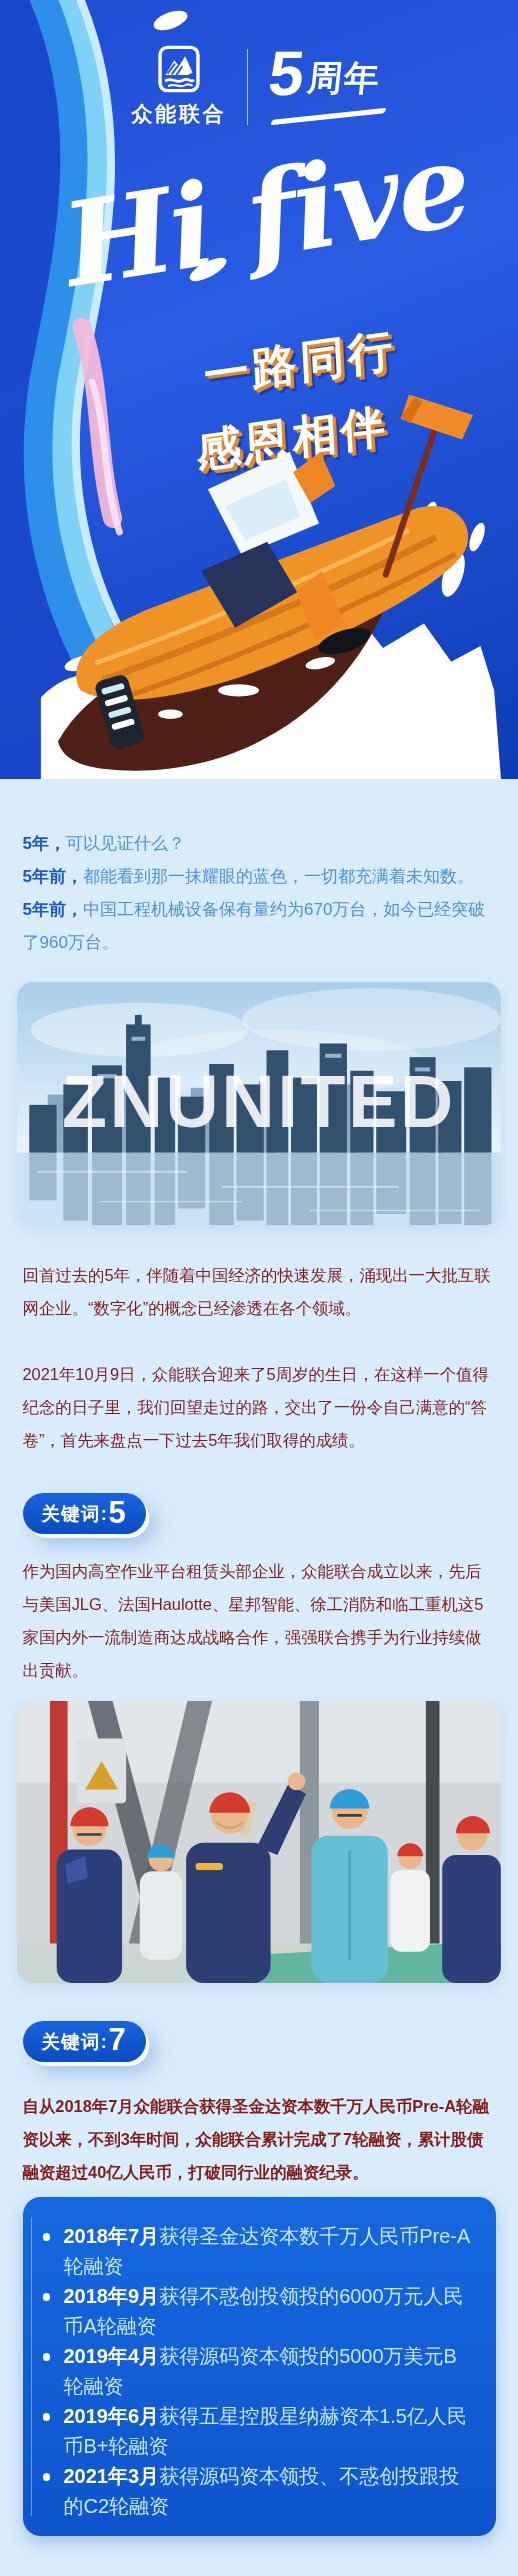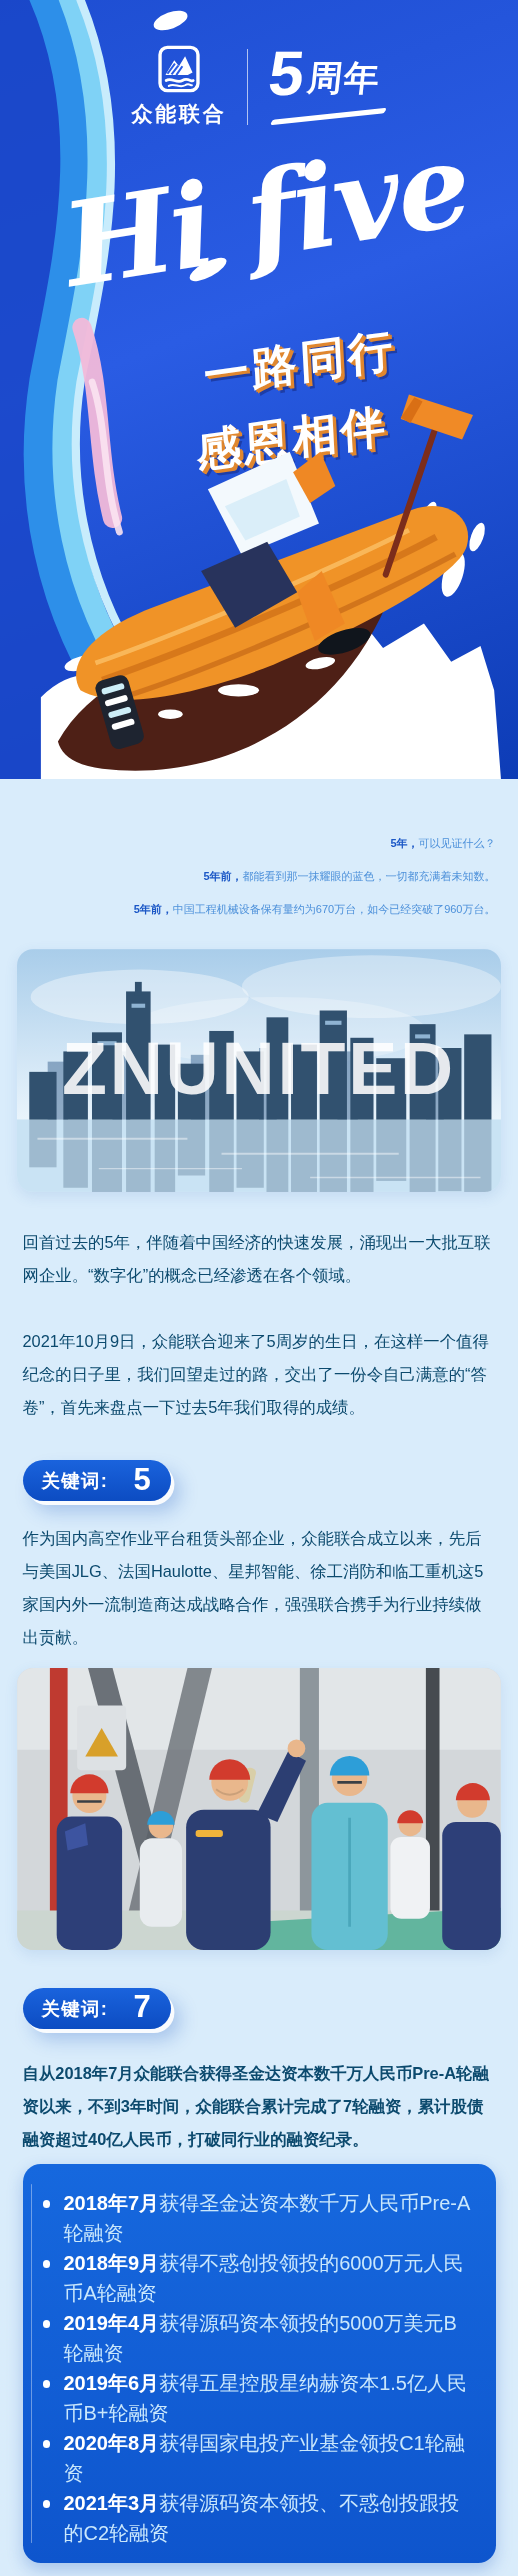--- a/index.html
+++ b/index.html
@@ -40,32 +40,32 @@
     transform:rotate(-8deg) skewX(-5deg);line-height:1;text-align:center;
   }
   .slogan-line{
     font-size:45px;letter-spacing:3.4px;
     text-shadow:2px 2px 0 #e0872f,3.4px 3.4px 0 #e0872f,5.5px 6.1px 0 #1d3da8;
   }
   .slogan-line.l2{margin:29px 0 0 -23px;}
   
   .content{position:relative;width:518px;background:#d9ecfb;}
   .intro{padding:48px 22.5px 0;}
-  .intro p{margin:0;font-size:11px;line-height:33px;color:#4c90da;text-align:right;}
+  .intro p{margin:0;font-size:17px;line-height:33px;color:#4c90da;}
   .intro b{color:#1b57c6;font-weight:700;}
-  .para{margin:33px 22.5px 0;font-size:16.4px;line-height:33px;color:#0c4a6e;}
+  .para{margin:33px 22.5px 0;font-size:16.4px;line-height:33px;color:#7f1d1d;}
   .para.first-after-image{margin-top:34px;}
   .para.after-badge{margin-top:20.5px;}
   .para.after-badge7{margin-top:28px;font-weight:bold;}
   .figure{width:484px;margin:23px auto 0;border-radius:16.4px;overflow:hidden;
     box-shadow:0 4.1px 12.3px rgba(60,110,180,.12);}
   .figure.workers{margin-top:14.3px;}
   .figure svg{display:block;}
   .badge{
-    display:inline-flex;align-items:center;gap:25px;height:41px;
+    display:inline-flex;align-items:center;gap:0;height:41px;
     margin:36px 0 0 22.5px;padding:0 20.5px 0 19px;border-radius:22px;
     background:linear-gradient(180deg,#1a63dd,#0c4cc2);
     box-shadow:3.4px 4.1px 0 rgba(255,255,255,.92),9.5px 11px 17.7px rgba(21,80,190,.25);
     color:#fff;
   }
   .badge.b7{margin-top:38px;}
   .badge .lbl{font-size:18.4px;font-weight:700;letter-spacing:1.4px;}
   .badge .num{font-size:31px;font-weight:800;line-height:1;margin-top:-2.7px;}
   .tl-card{
     margin:8.2px 22.5px 0;border-radius:17.7px;position:relative;
@@ -332,20 +332,19 @@
   </div>
 
   <p class="para after-badge7">自从2018年7月众能联合获得圣金达资本数千万人民币Pre-A轮融资以来，不到3年时间，众能联合累计完成了7轮融资，累计股债融资超过40亿人民币，打破同行业的融资纪录。</p>
 
   <div class="tl-card">
     <ul>
       <li><b>2018年7月</b><span>获得圣金达资本数千万人民币Pre-A轮融资</span></li>
       <li><b>2018年9月</b><span>获得不惑创投领投的6000万元人民币A轮融资</span></li>
       <li><b>2019年4月</b><span>获得源码资本领投的5000万美元B轮融资</span></li>
       <li><b>2019年6月</b><span>获得五星控股星纳赫资本1.5亿人民币B+轮融资</span></li>
-      <li><b>2020年8月</b><span>获得国家电投产业基金领投C1轮融资</span></li>
       <li><b>2021年3月</b><span>获得源码资本领投、不惑创投跟投的C2轮融资</span></li>
 
     </ul>
   </div>
 
 </section>
 
 
 </body></html>

